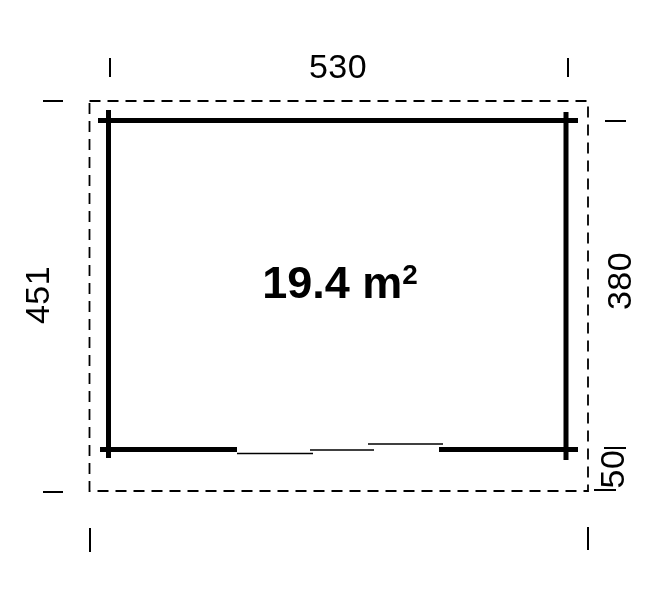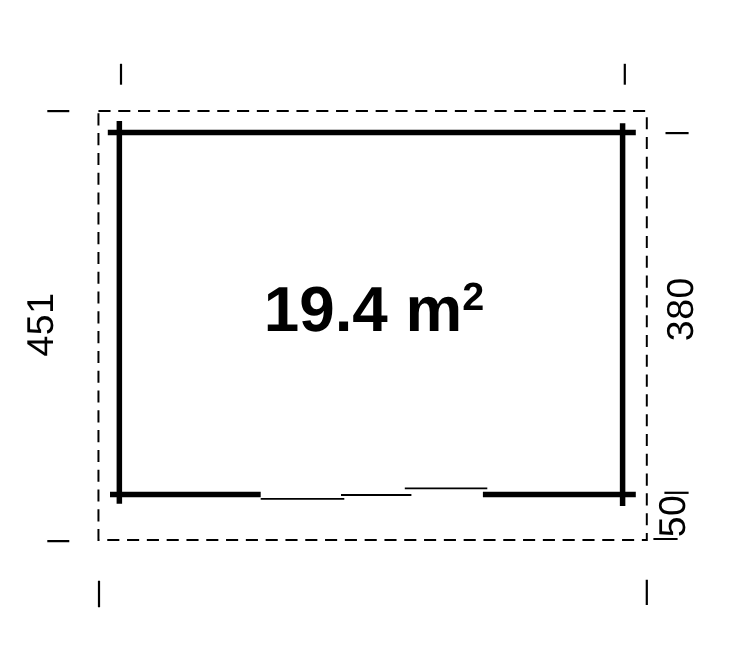--- a/index.html
+++ b/index.html
@@ -18,21 +18,21 @@
     position: absolute;
     font-size: 34px;
     line-height: 1;
     white-space: nowrap;
     transform: translate(-50%, -50%);
     letter-spacing: 0.5px;
   }
   .dim.vert { transform: translate(-50%, -50%) rotate(-90deg); }
   .area {
     position: absolute;
-    font-size: 58px;
+    font-size: 45px;
     font-weight: 700;
     line-height: 1;
     white-space: nowrap;
     transform: translate(-50%, -50%);
   }
   .area sup {
     font-size: 0.62em;
     position: relative;
     top: -0.52em;
     vertical-align: baseline;
@@ -61,20 +61,21 @@
     <line x1="568" y1="58" x2="568" y2="77" stroke-width="2"></line>
     <line x1="43" y1="101" x2="63" y2="101" stroke-width="2"></line>
     <line x1="43" y1="492" x2="63" y2="492" stroke-width="2"></line>
     <line x1="605" y1="121" x2="626" y2="121" stroke-width="2"></line>
     <line x1="604" y1="448" x2="626" y2="448" stroke-width="2"></line>
     <line x1="594" y1="490" x2="616" y2="490" stroke-width="2"></line>
     <line x1="90" y1="528" x2="90" y2="552" stroke-width="2"></line>
     <line x1="588" y1="527" x2="588" y2="550" stroke-width="2"></line>
   </svg>
 
+  <div class="dim" style="left:338px; top:66px;">530</div>
 
 
   <div class="dim vert" style="left:37px; top:295px;">451</div>
 
   <div class="dim vert" style="left:619px; top:281px;">380</div>
 
   <div class="dim vert" style="left:612px; top:469px;">50</div>
 
   <div class="area" style="left:340px; top:282px;">
     <span>19.4 m</span><sup>2</sup>

